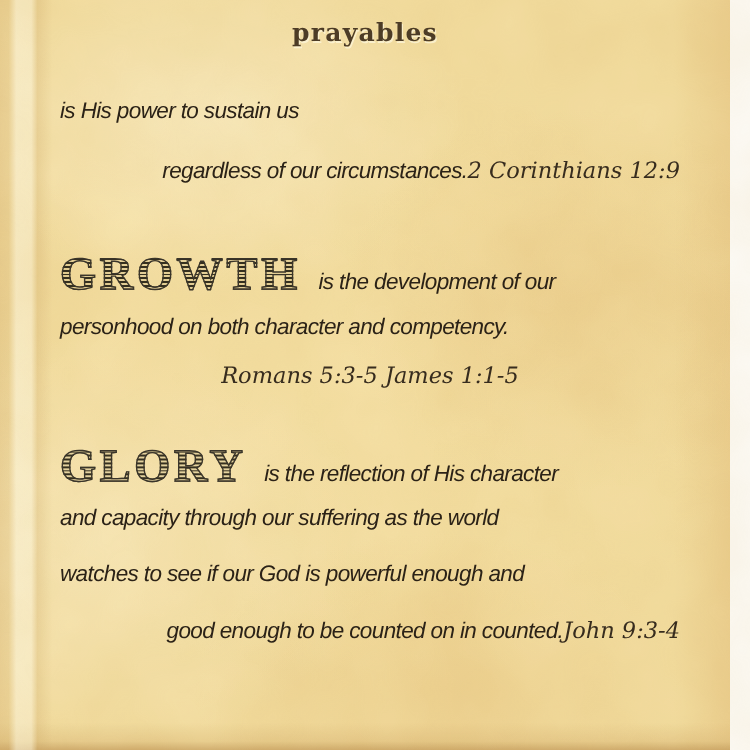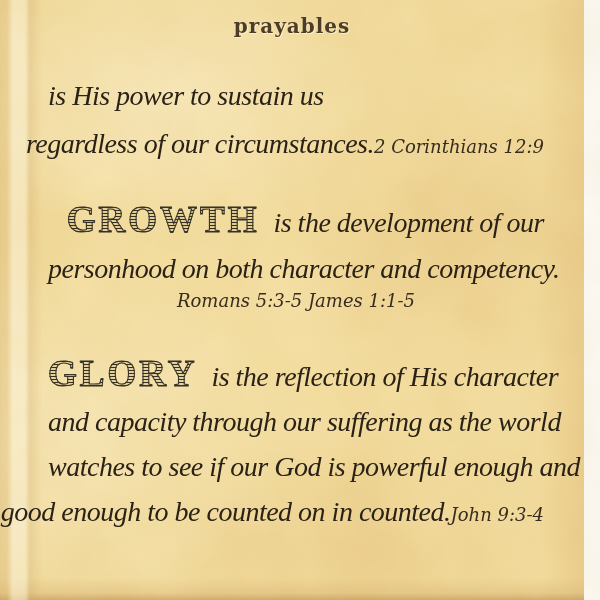--- a/index.html
+++ b/index.html
@@ -52,23 +52,23 @@
     line-height:1;
     color:transparent;
     background-image:repeating-linear-gradient(to bottom,
       #35301f 0px, #35301f 1.3px, rgba(53,48,31,0.08) 1.3px, rgba(53,48,31,0.08) 3px);
     -webkit-background-clip:text;
     background-clip:text;
     -webkit-text-stroke:1.1px #3a352a;
   }
 
   .script{
-    font-family:Liberation Serif, serif;
+    font-family:Liberation Sans, sans-serif;
     font-style:italic;
-    font-size:28px;
+    font-size:18px;
     letter-spacing:-0.5px;
     color:#2b2217;
     line-height:1.4;
   }
 
   .ref{
     font-family:"DejaVu Serif", serif;
     font-style:italic;
     font-size:18px;
     letter-spacing:0px;
@@ -93,21 +93,21 @@
   <div class="brand">prayables</div>
 
   <div class="row headline" style="top:76px;">
     <span class="script">is His power to sustain us</span>
   </div>
   <div class="row between" style="top:124px;">
     <span class="script">regardless of our circumstances.</span>
     <span class="ref">2 Corinthians 12:9</span>
   </div>
 
-  <div class="row headline" style="top:201px;justify-content:flex-end;">
+  <div class="row headline" style="top:201px;">
     <span class="word">GROWTH</span>
     <span class="script">is the development of our</span>
   </div>
   <div class="row" style="top:249px;">
     <span class="script">personhood on both character and competency.</span>
   </div>
   <div class="row" style="top:290px;">
     <span class="ref right">Romans 5:3-5  James 1:1-5</span>
   </div>
 

